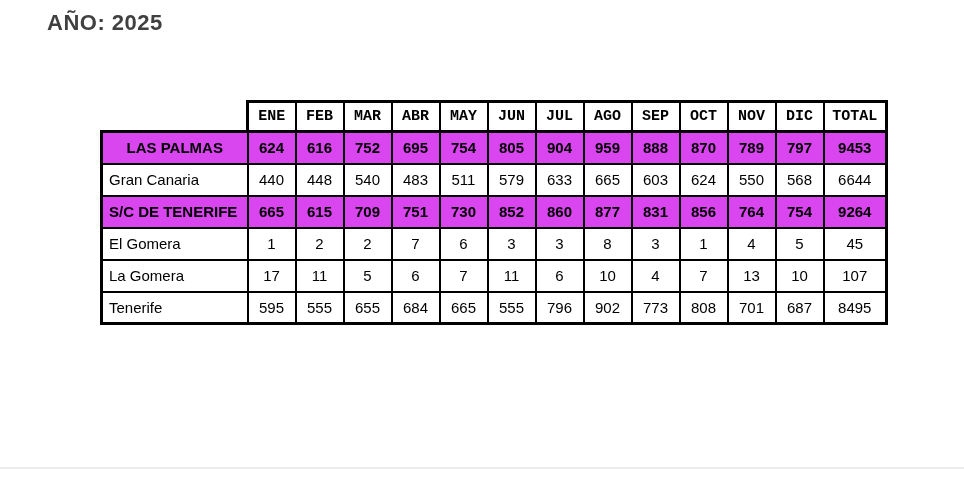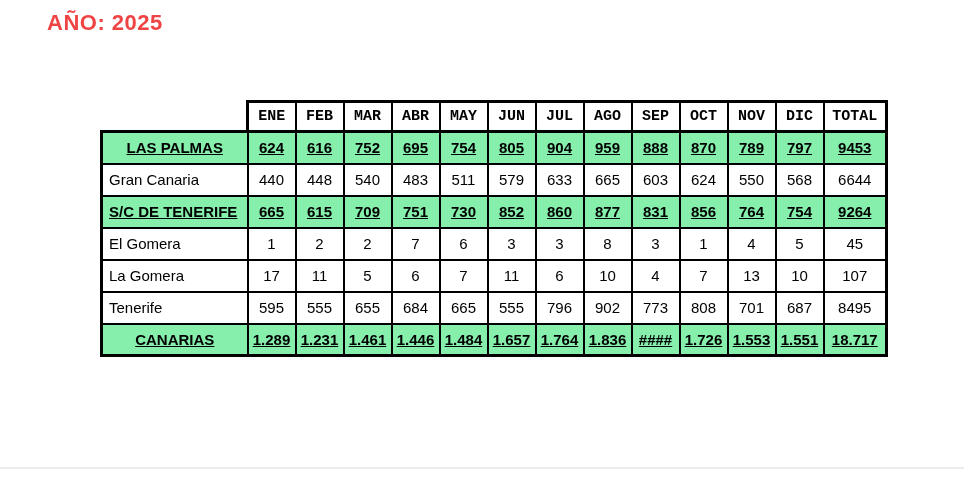--- a/index.html
+++ b/index.html
@@ -12,21 +12,21 @@
     font-family: "Liberation Sans", sans-serif;
     color: #000;
   }
   .page-title {
     position: absolute;
     left: 47px;
     top: 10px;
     font-size: 22px;
     font-weight: bold;
     letter-spacing: 0.5px;
-    color: #ef4444;
+    color: #404040;
   }
   table.data {
     position: absolute;
     left: 100px;
     top: 100px;
     border-collapse: collapse;
     table-layout: fixed;
   }
   .data th, .data td {
     border: 2px solid #000;
@@ -47,21 +47,21 @@
     font-family: Liberation Mono, monospace;
   }
   .data thead th.corner { border: none; background: transparent; }
   .data thead th.first-col-header { border-left-width: 3px; }
   .data thead th:last-child { border-right-width: 3px; }
   .data tbody td:first-child { border-left-width: 3px; }
   .data tbody td:last-child { border-right-width: 3px; }
   .data tbody tr:first-child td { border-top-width: 3px; }
   .data tbody tr:last-child td { border-bottom-width: 3px; }
   .data td.row-label { text-align: left; padding-left: 6px; }
-  .data tr.aggregate td { background: #86efac; font-weight: bold; text-decoration: underline; }
+  .data tr.aggregate td { background: #d946ef; font-weight: bold; }
   .data tr.aggregate td.row-label.centered { text-align: center; padding-left: 2px; }
   col.label-col { width: 146px; }
   col.month-col { width: 48px; }
   col.total-col { width: 63px; }
   .bottom-rule {
     position: absolute;
     left: 0; top: 467px;
     width: 964px; height: 2px;
     background: #ececec;
   }
@@ -196,32 +196,16 @@
       <td>665</td>
       <td>555</td>
       <td>796</td>
       <td>902</td>
       <td>773</td>
       <td>808</td>
       <td>701</td>
       <td>687</td>
       <td>8495</td>
     </tr>
-    <tr class="aggregate">
-      <td class="row-label centered">CANARIAS</td>
-      <td>1.289</td>
-      <td>1.231</td>
-      <td>1.461</td>
-      <td>1.446</td>
-      <td>1.484</td>
-      <td>1.657</td>
-      <td>1.764</td>
-      <td>1.836</td>
-      <td>####</td>
-      <td>1.726</td>
-      <td>1.553</td>
-      <td>1.551</td>
-      <td>18.717</td>
-    </tr>
   </tbody>
 </table>
 
 <div class="bottom-rule"></div>
 
 </body></html>

